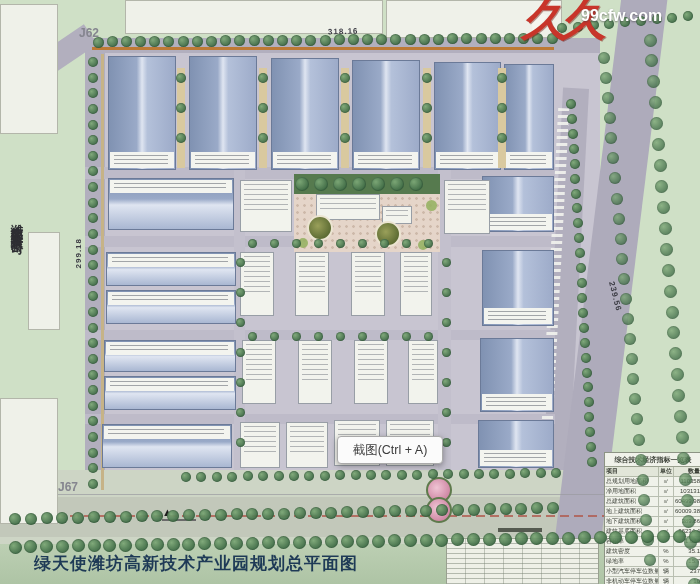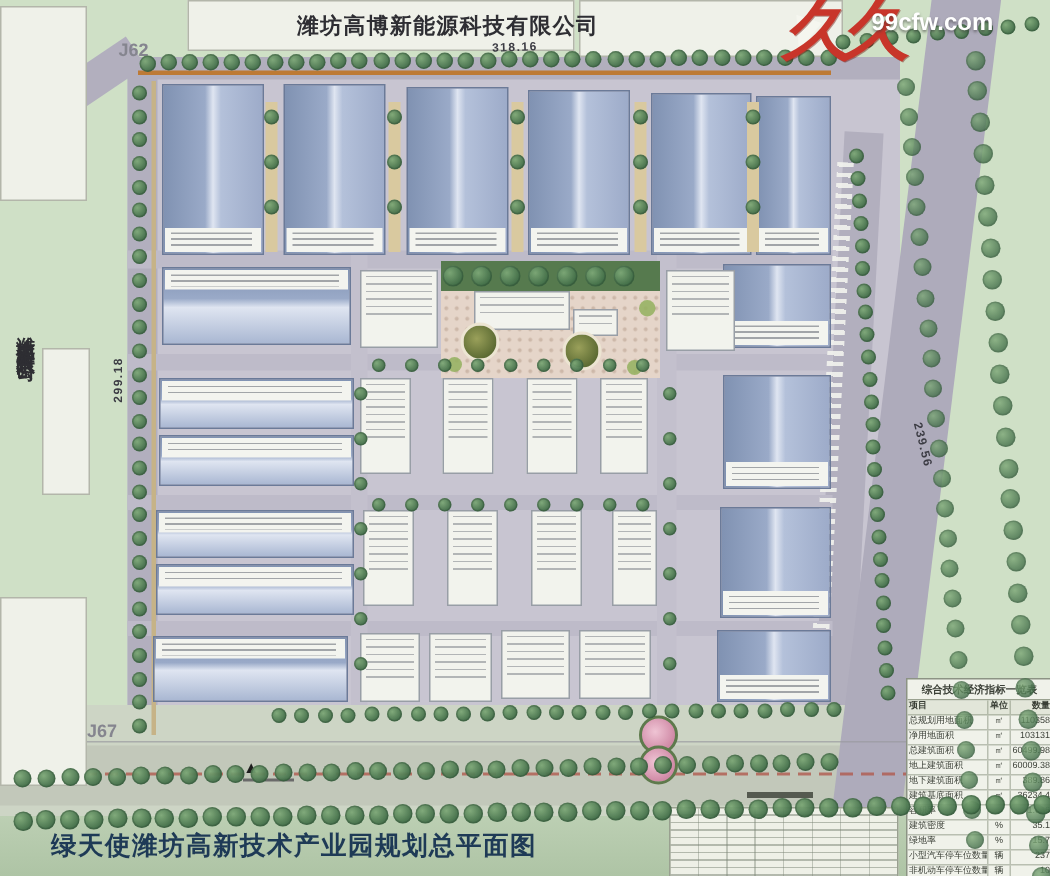--- a/index.html
+++ b/index.html
@@ -491,21 +491,20 @@
       <div class="tree" style="left: 314px; top: 177px; width: 14px; height: 14px; z-index: 38; opacity: 0.95;"></div>
       <div class="tree" style="left: 333px; top: 177px; width: 14px; height: 14px; z-index: 38; opacity: 0.95;"></div>
       <div class="tree" style="left: 352px; top: 177px; width: 14px; height: 14px; z-index: 38; opacity: 0.95;"></div>
       <div class="tree" style="left: 371px; top: 177px; width: 14px; height: 14px; z-index: 38; opacity: 0.95;"></div>
       <div class="tree" style="left: 390px; top: 177px; width: 14px; height: 14px; z-index: 38; opacity: 0.95;"></div>
       <div class="tree" style="left: 409px; top: 177px; width: 14px; height: 14px; z-index: 38; opacity: 0.95;"></div>
     </div>
 
   <div class="compass"></div>
 
-  <div class="lbl" style="left:198px;top:8px;font-size:14.5px;letter-spacing:1px;">潍坊高博新能源科技有限公司</div>
   <div class="lbl vtext" style="left:8px;top:214px;font-size:12.5px;letter-spacing:2px;height:140px;">潍坊森盟工贸有限公司</div>
   <div class="roadlbl" style="left:79px;top:26px;">J62</div>
   <div class="roadlbl" style="left:58px;top:480px;">J67</div>
   <div class="dim" style="left:328px;top:27px;transform:rotate(-2deg);">318.16</div>
   <div class="dim vtext" style="left:74px;top:238px;transform:rotate(180deg);">299.18</div>
   <div class="dim" style="left:600px;top:292px;transform:rotate(76deg);">239.56</div>
   <div class="marker">▲</div>
 
   <div class="abs" style="left:424px;top:477px;width:26px;height:44px;z-index:26;">
     <div style="position:absolute;left:2px;top:0;width:22px;height:22px;border-radius:50%;background:radial-gradient(circle at 40% 40%,#efc4d4,#d08aa6 70%);border:2px solid #5e7a4c;"></div>
@@ -582,14 +581,15 @@
   </div>
 
   <div class="stitle"></div>
   <div class="stable"></div>
 
   <div class="wm">
     <div class="wm-red">久久</div>
     <div class="wm-url">99cfw.com</div>
   </div>
 
+  <div class="tip">截图(Ctrl + A)</div>
 
 </div>
 
 </body></html>

